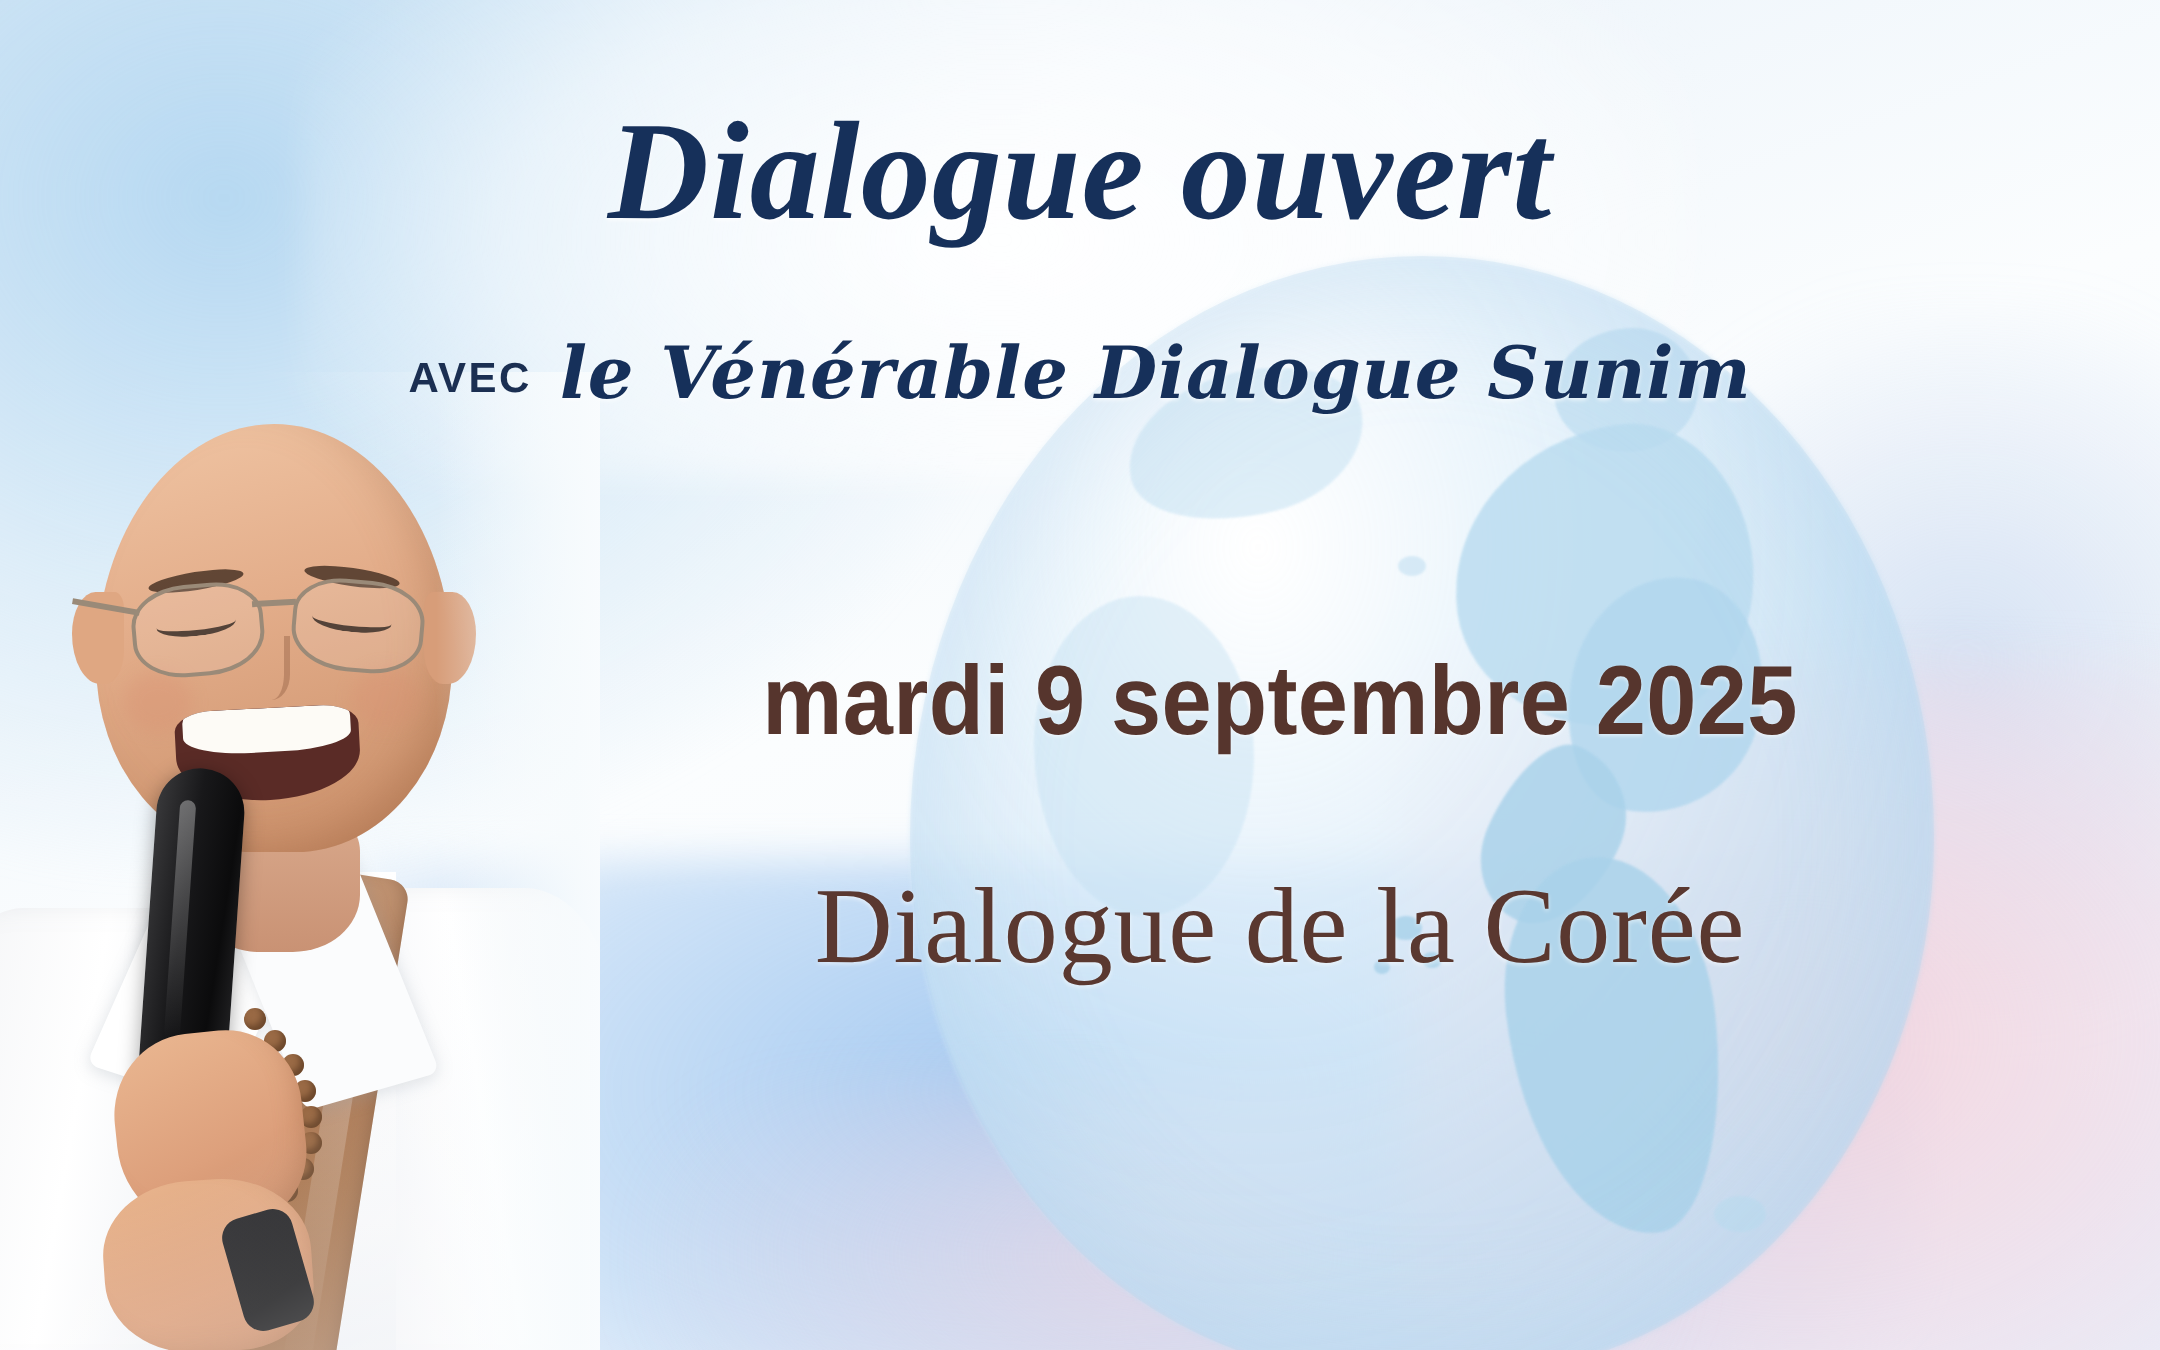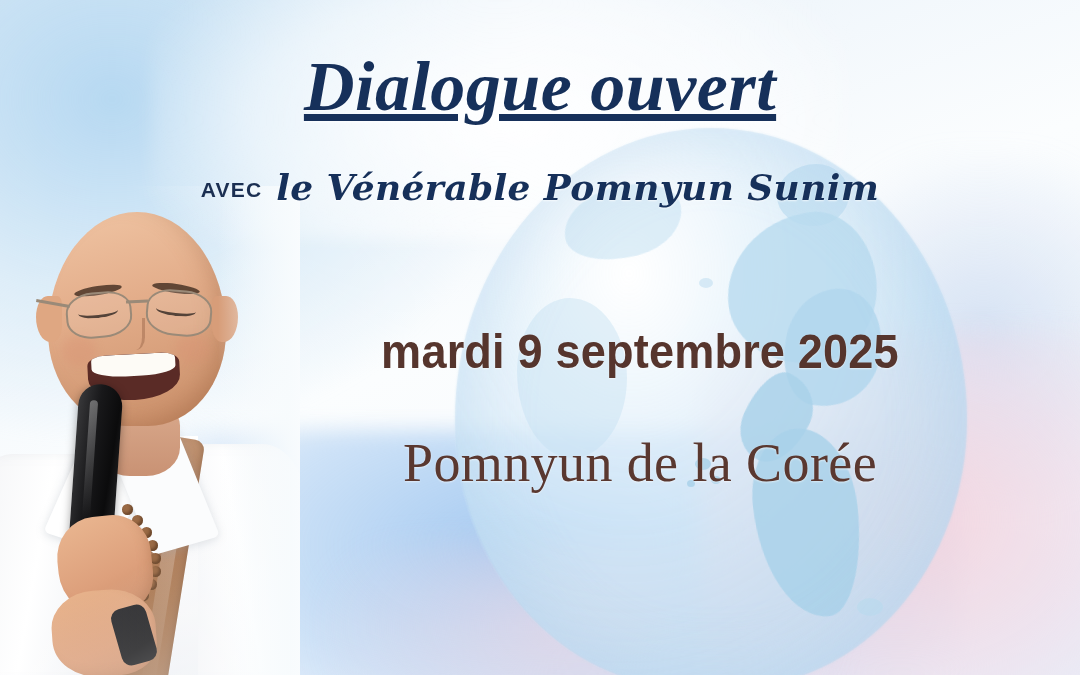--- a/index.html
+++ b/index.html
@@ -429,25 +429,25 @@
     <div class="p-mic"></div>
     <div class="p-mic-hl"></div>
     <div class="p-hand-up"></div>
     <div class="p-hand-low"></div>
     <div class="p-watch"></div>
     <div class="p-shadow"></div>
     <div class="p-fade"></div>
   </div>
 
   <div class="title-wrap">
-    <div class="title" style="position:static;text-decoration:underline;">Dialogue ouvert</div>
+    <div class="title" style="position:static;">Dialogue ouvert</div>
   </div>
 
   <div class="subtitle-row">
     <span class="avec">AVEC</span>
-    <span class="venerable">le Vénérable Pomnyun Sunim</span>
+    <span class="venerable">le Vénérable Dialogue Sunim</span>
   </div>
 
   <div class="date">mardi 9 septembre 2025</div>
 
-  <div class="venue">Pomnyun de la Corée</div>
+  <div class="venue">Dialogue de la Corée</div>
 
 </div>
 
 </body></html>

